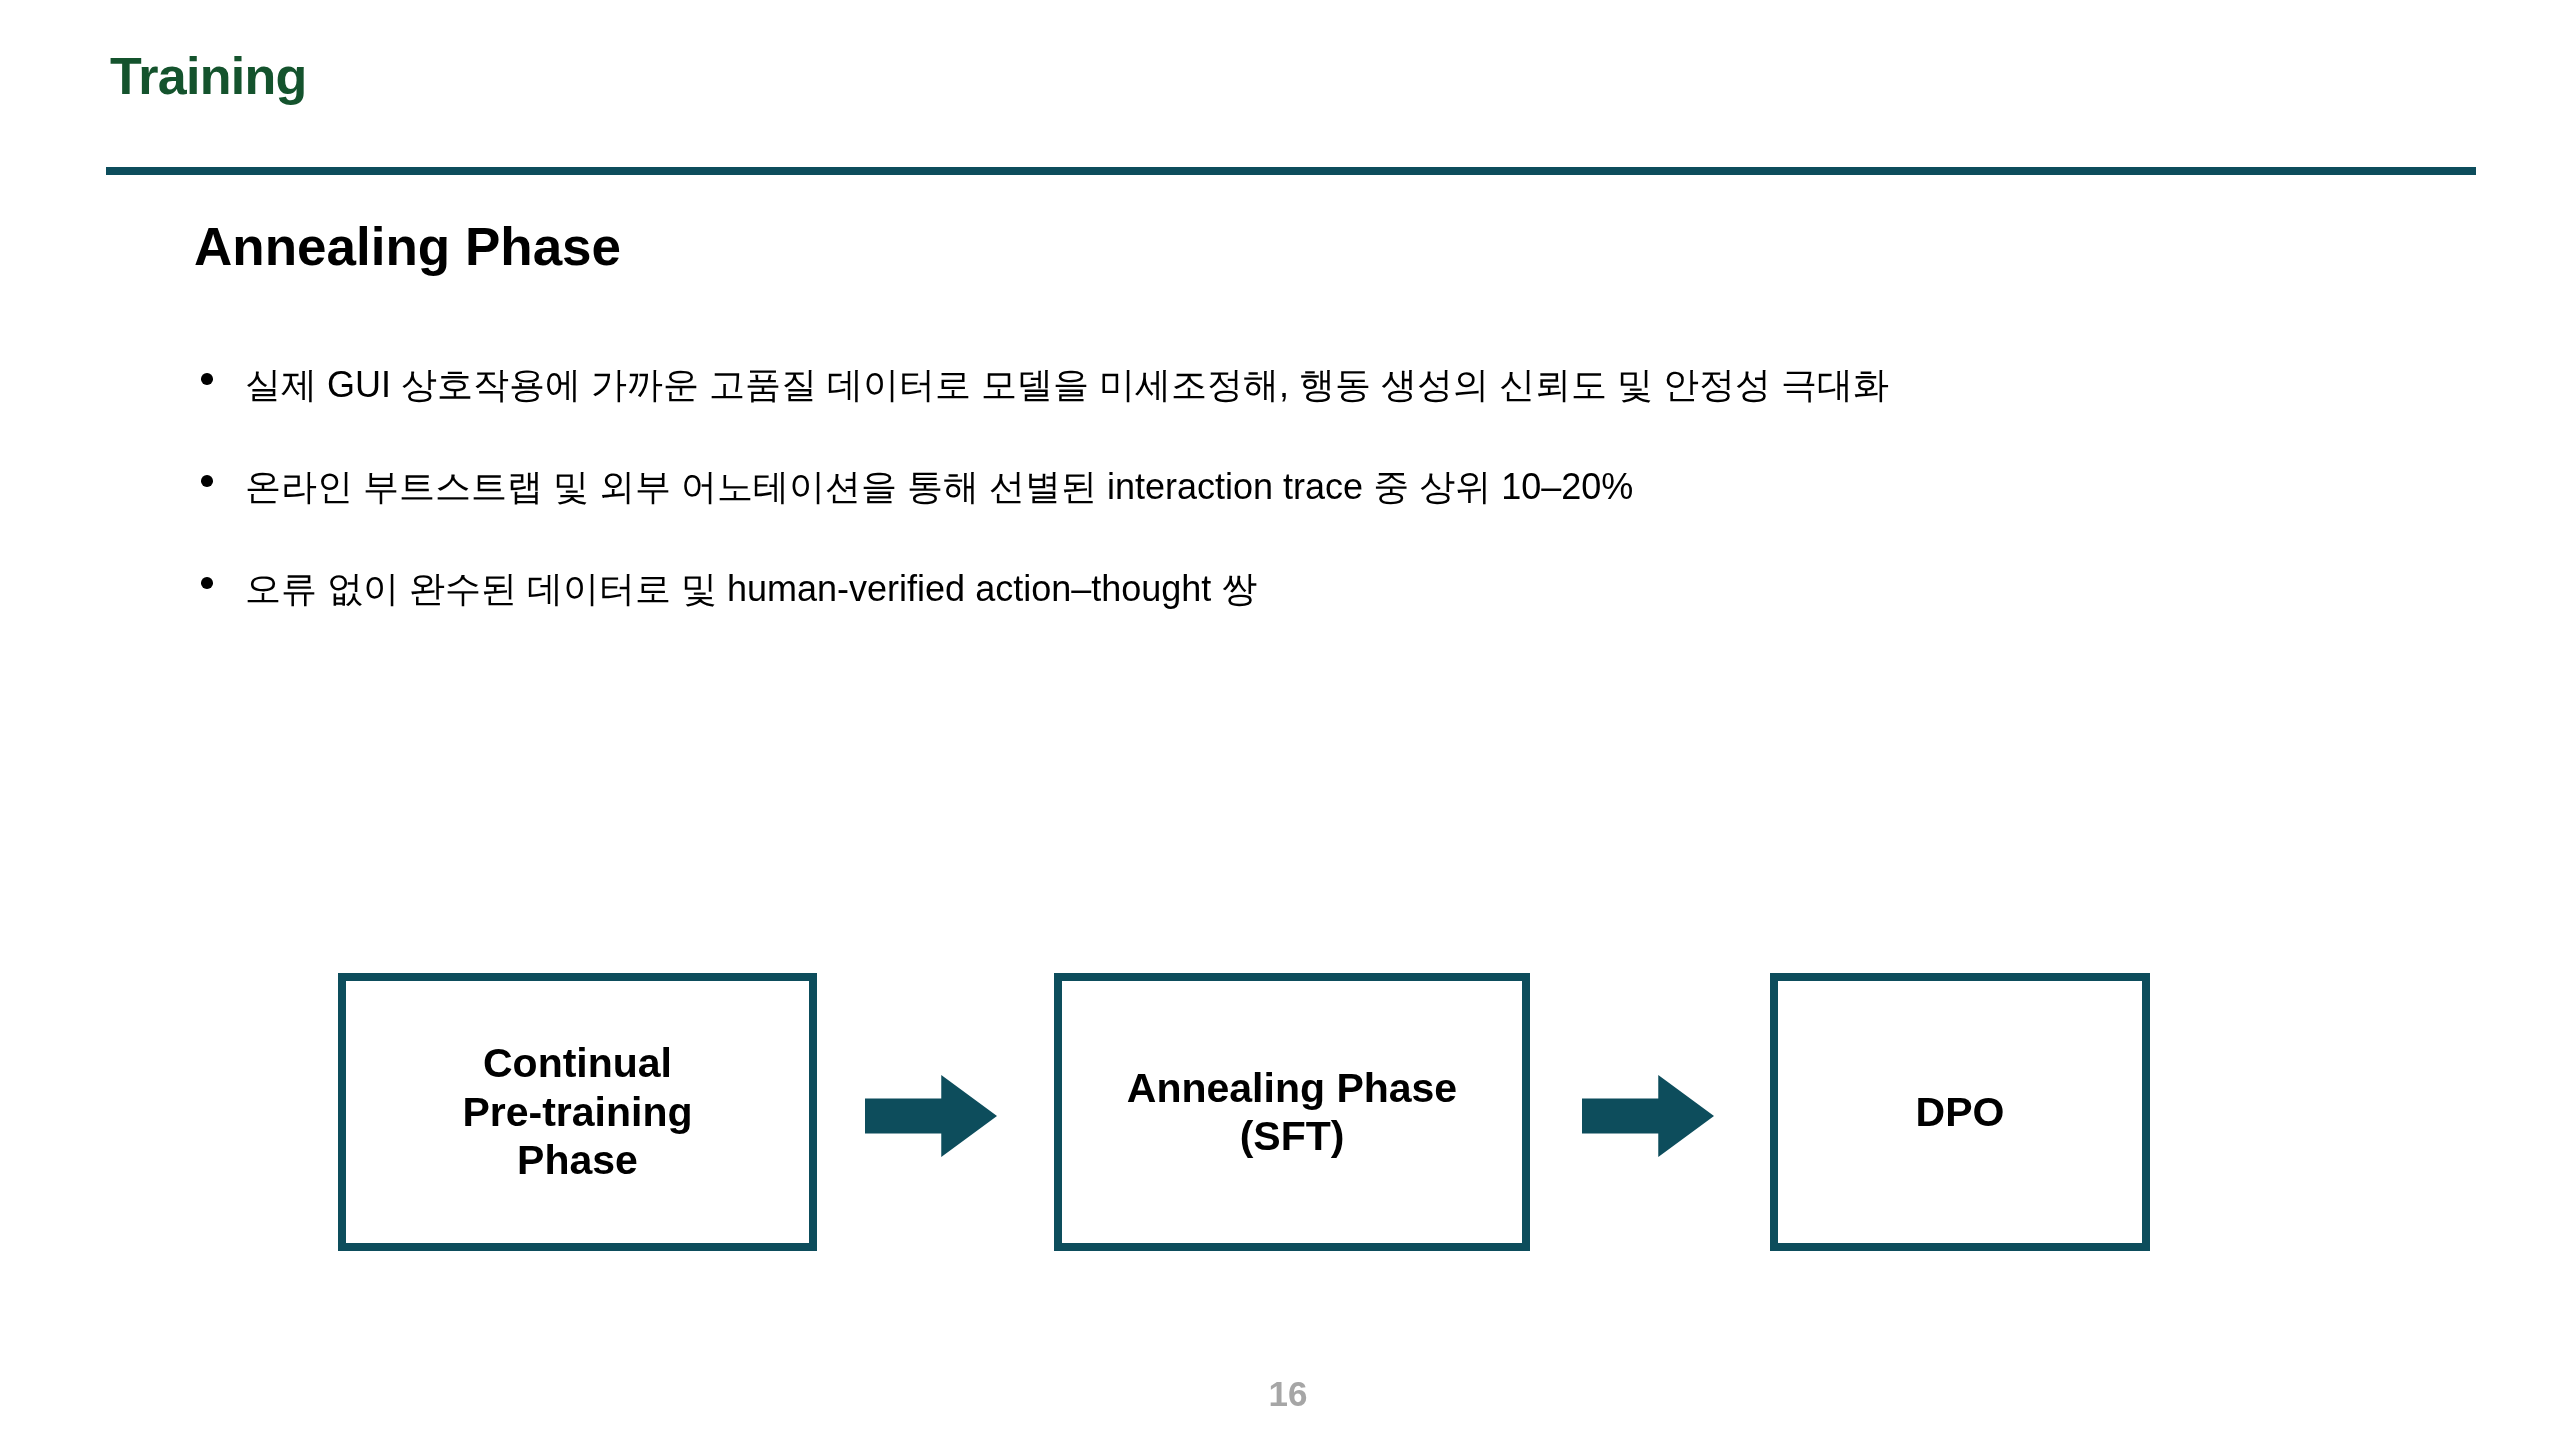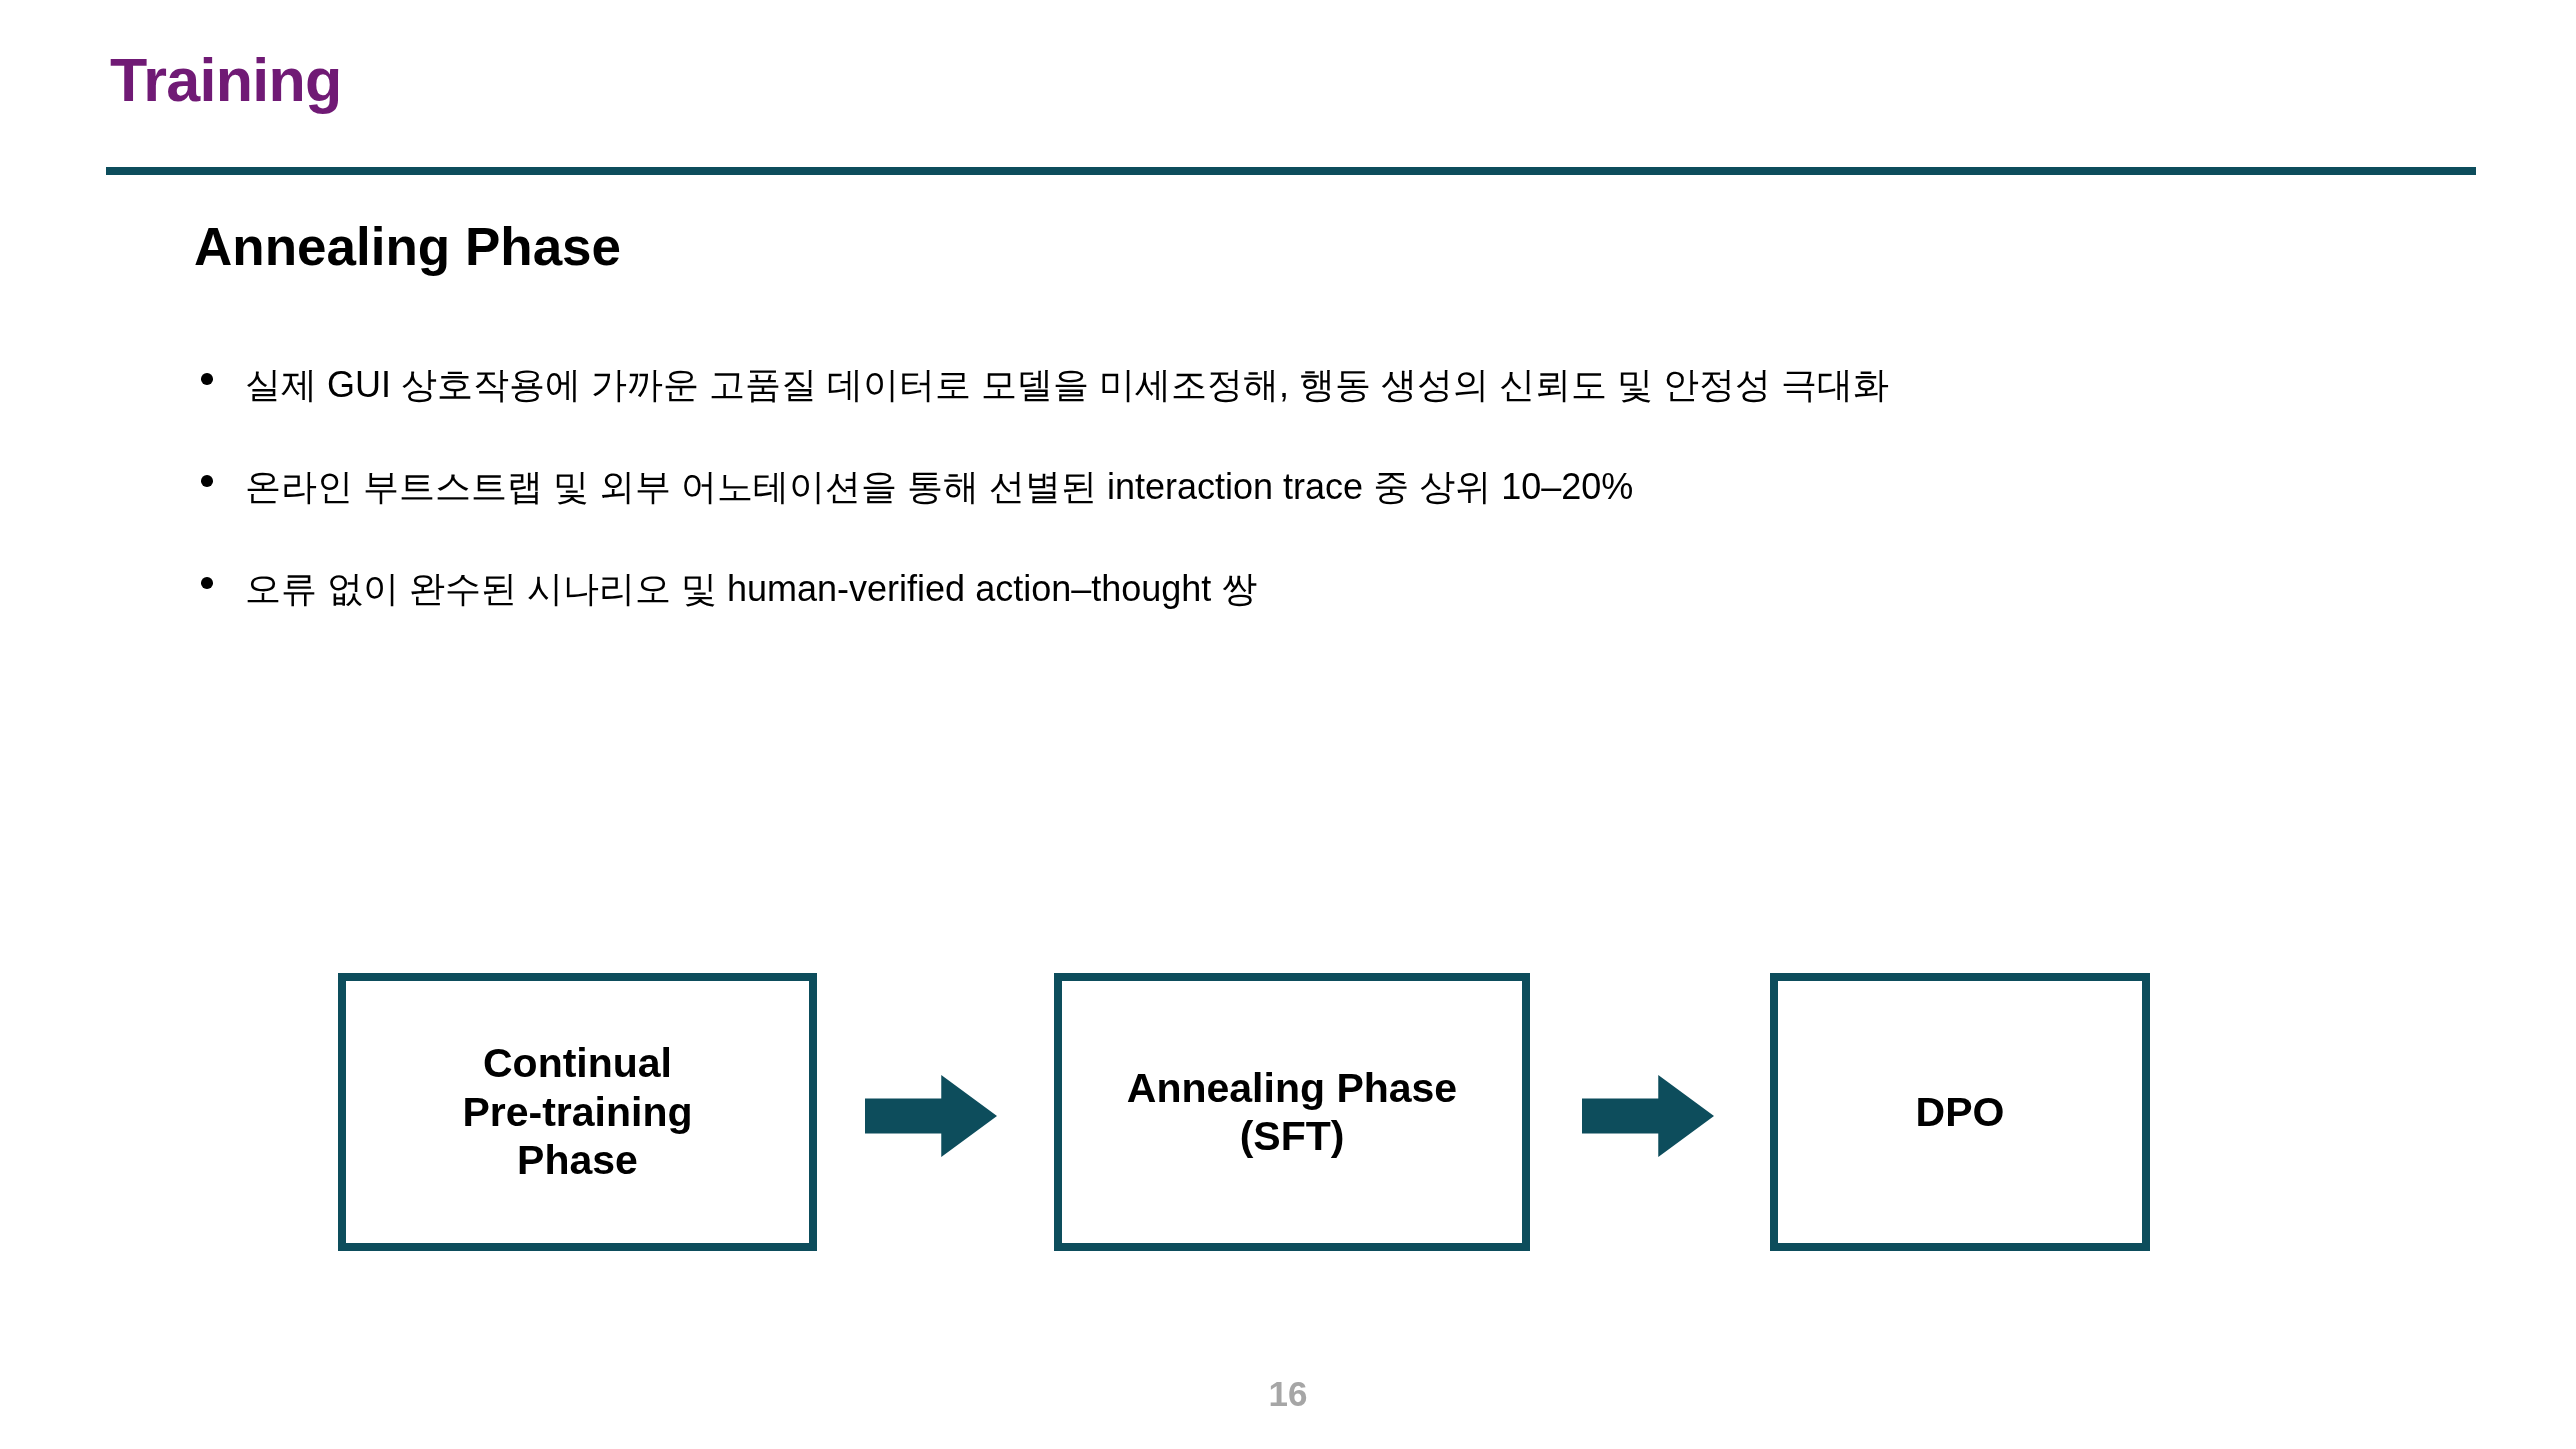--- a/index.html
+++ b/index.html
@@ -16,23 +16,23 @@
     height: 1449px;
     background: #ffffff;
     overflow: hidden;
   }
 
   
   .slide-title {
     position: absolute;
     left: 110px;
     top: 50px;
-    font-size: 61px;
-    font-weight: bold;
-    color: #701a75;
+    font-size: 52px;
+    font-weight: bold;
+    color: #14532d;
     letter-spacing: -0.7px;
     line-height: 1;
     white-space: nowrap;
   }
   .title-rule {
     position: absolute;
     left: 106px;
     top: 167px;
     width: 2370px;
     height: 8px;
@@ -154,21 +154,21 @@
       <span class="bullet-text">실제 GUI 상호작용에 가까운 고품질 데이터로 모델을 미세조정해, 행동 생성의 신뢰도 및 안정성 극대화</span>
     </div>
 
     <div class="bullet-row">
       <span class="bullet-dot"></span>
       <span class="bullet-text">온라인 부트스트랩 및 외부 어노테이션을 통해 선별된 interaction trace 중 상위 10–20%</span>
     </div>
 
     <div class="bullet-row">
       <span class="bullet-dot"></span>
-      <span class="bullet-text">오류 없이 완수된 시나리오 및 human-verified action–thought 쌍</span>
+      <span class="bullet-text">오류 없이 완수된 데이터로 및 human-verified action–thought 쌍</span>
     </div>
 
   </div>
 
   <div class="flow">
 
     <div class="flow-box b1">
       <span class="flow-box-label">Continual
 Pre-training
 Phase</span>

